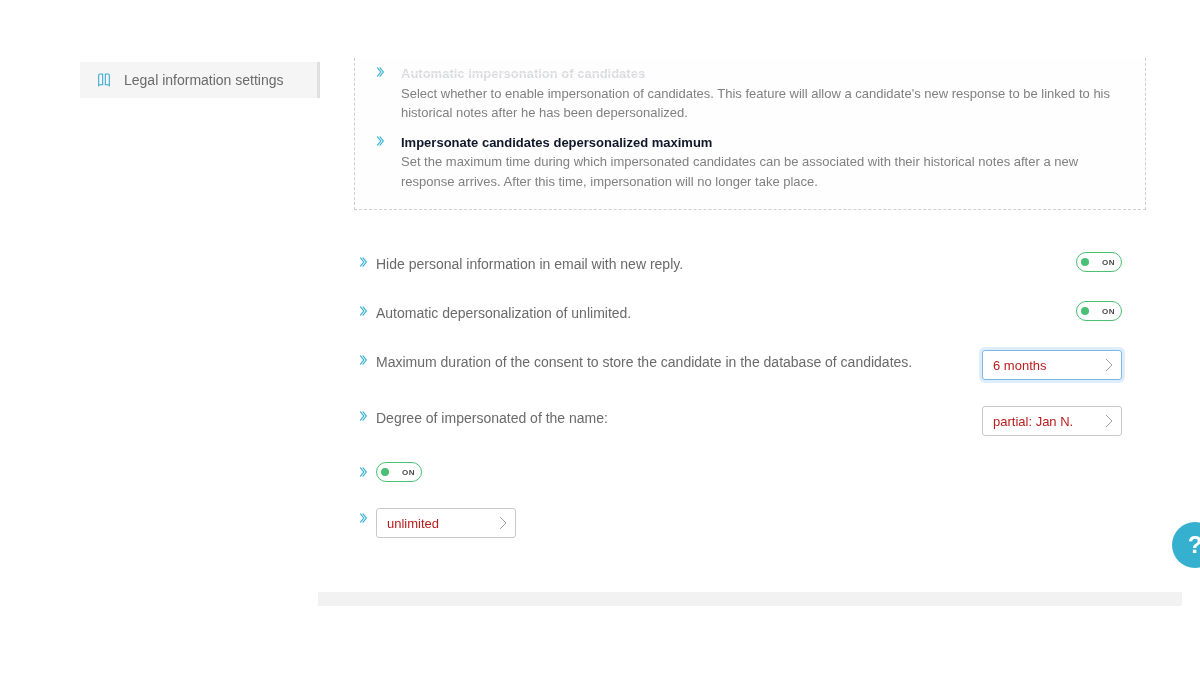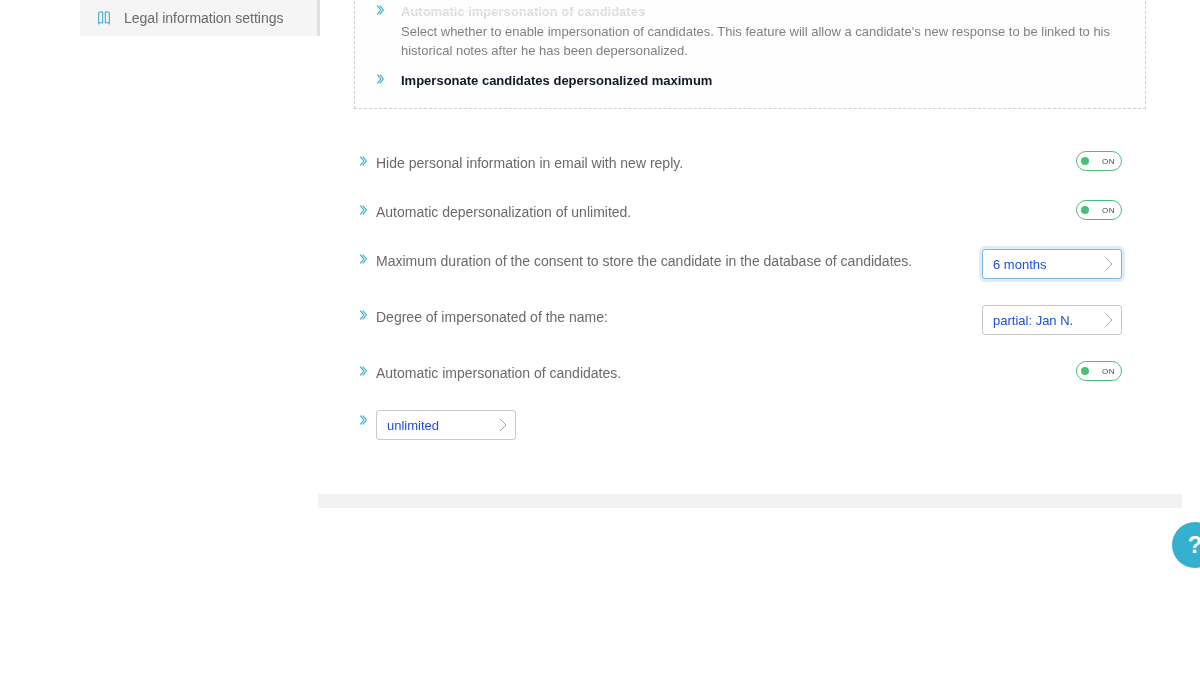--- a/index.html
+++ b/index.html
@@ -5,20 +5,21 @@
   * { box-sizing: border-box; margin: 0; padding: 0; }
   body {
     font-family: -apple-system, BlinkMacSystemFont, "Segoe UI", Helvetica, Arial, sans-serif;
     background: #fff;
     color: #333;
     font-size: 14px;
   }
   .page {
     display: flex;
     min-height: 569px;
+    padding-top: 62px;
   }
   .sidebar {
     width: 320px;
     padding-left: 80px;
     flex-shrink: 0;
   }
   .sidebar-item {
     display: flex;
     align-items: center;
     gap: 12px;
@@ -112,30 +113,30 @@
     height: 8px;
     border-radius: 50%;
     background: #4bbf73;
   }
   .toggle .lbl {
     position: absolute;
     right: 6px;
     font-size: 8px;
     letter-spacing: 0.5px;
     color: #4a4a4a;
-    font-weight: 400;
+    font-weight: 700;
   }
   .select {
     width: 140px;
     height: 30px;
     border: 1px solid #c9c9c9;
     border-radius: 3px;
     background: #fff;
     font-size: 13px;
-    color: #1d4ed8;
+    color: #b91c1c;
     padding: 0 24px 0 10px;
     appearance: none;
     position: relative;
   }
   .select.focused {
     border-color: #7ab8e8;
     box-shadow: 0 0 0 3px rgba(122,184,232,0.25);
   }
   .select-wrap {
     position: relative;
@@ -210,20 +211,21 @@
           </div>
         </div>
         <div class="help-item" style="padding-top:10px">
           <span class="chev">
             <svg width="10" height="10" viewBox="0 0 12 12">
                 <path d="M3 1l4 5-4 5M6 1l4 5-4 5" stroke="#36b0cf" stroke-width="1.4" fill="none" stroke-linecap="round"></path>
               </svg>
           </span>
           <div class="txt">
             <span class="bold">Impersonate candidates depersonalized maximum</span>
+            <span>Set the maximum time during which impersonated candidates can be associated with their historical notes after a new response arrives. After this time, impersonation will no longer take place.</span>
           </div>
         </div>
       </div>
 
       <div class="setting-row">
         <span class="chev">
           <svg width="10" height="10" viewBox="0 0 12 12">
               <path d="M3 1l4 5-4 5M6 1l4 5-4 5" stroke="#36b0cf" stroke-width="1.4" fill="none" stroke-linecap="round"></path>
             </svg>
         </span>
@@ -282,21 +284,20 @@
           </span>
         </div>
       </div>
 
       <div class="setting-row">
         <span class="chev">
           <svg width="10" height="10" viewBox="0 0 12 12">
               <path d="M3 1l4 5-4 5M6 1l4 5-4 5" stroke="#36b0cf" stroke-width="1.4" fill="none" stroke-linecap="round"></path>
             </svg>
         </span>
-        <div class="setting-label">Automatic impersonation of candidates.</div>
         <div class="setting-control">
           <div class="toggle">
             <span class="dot"></span>
             <span class="lbl">ON</span>
           </div>
         </div>
       </div>
 
       <div class="setting-row">
         <span class="chev">

